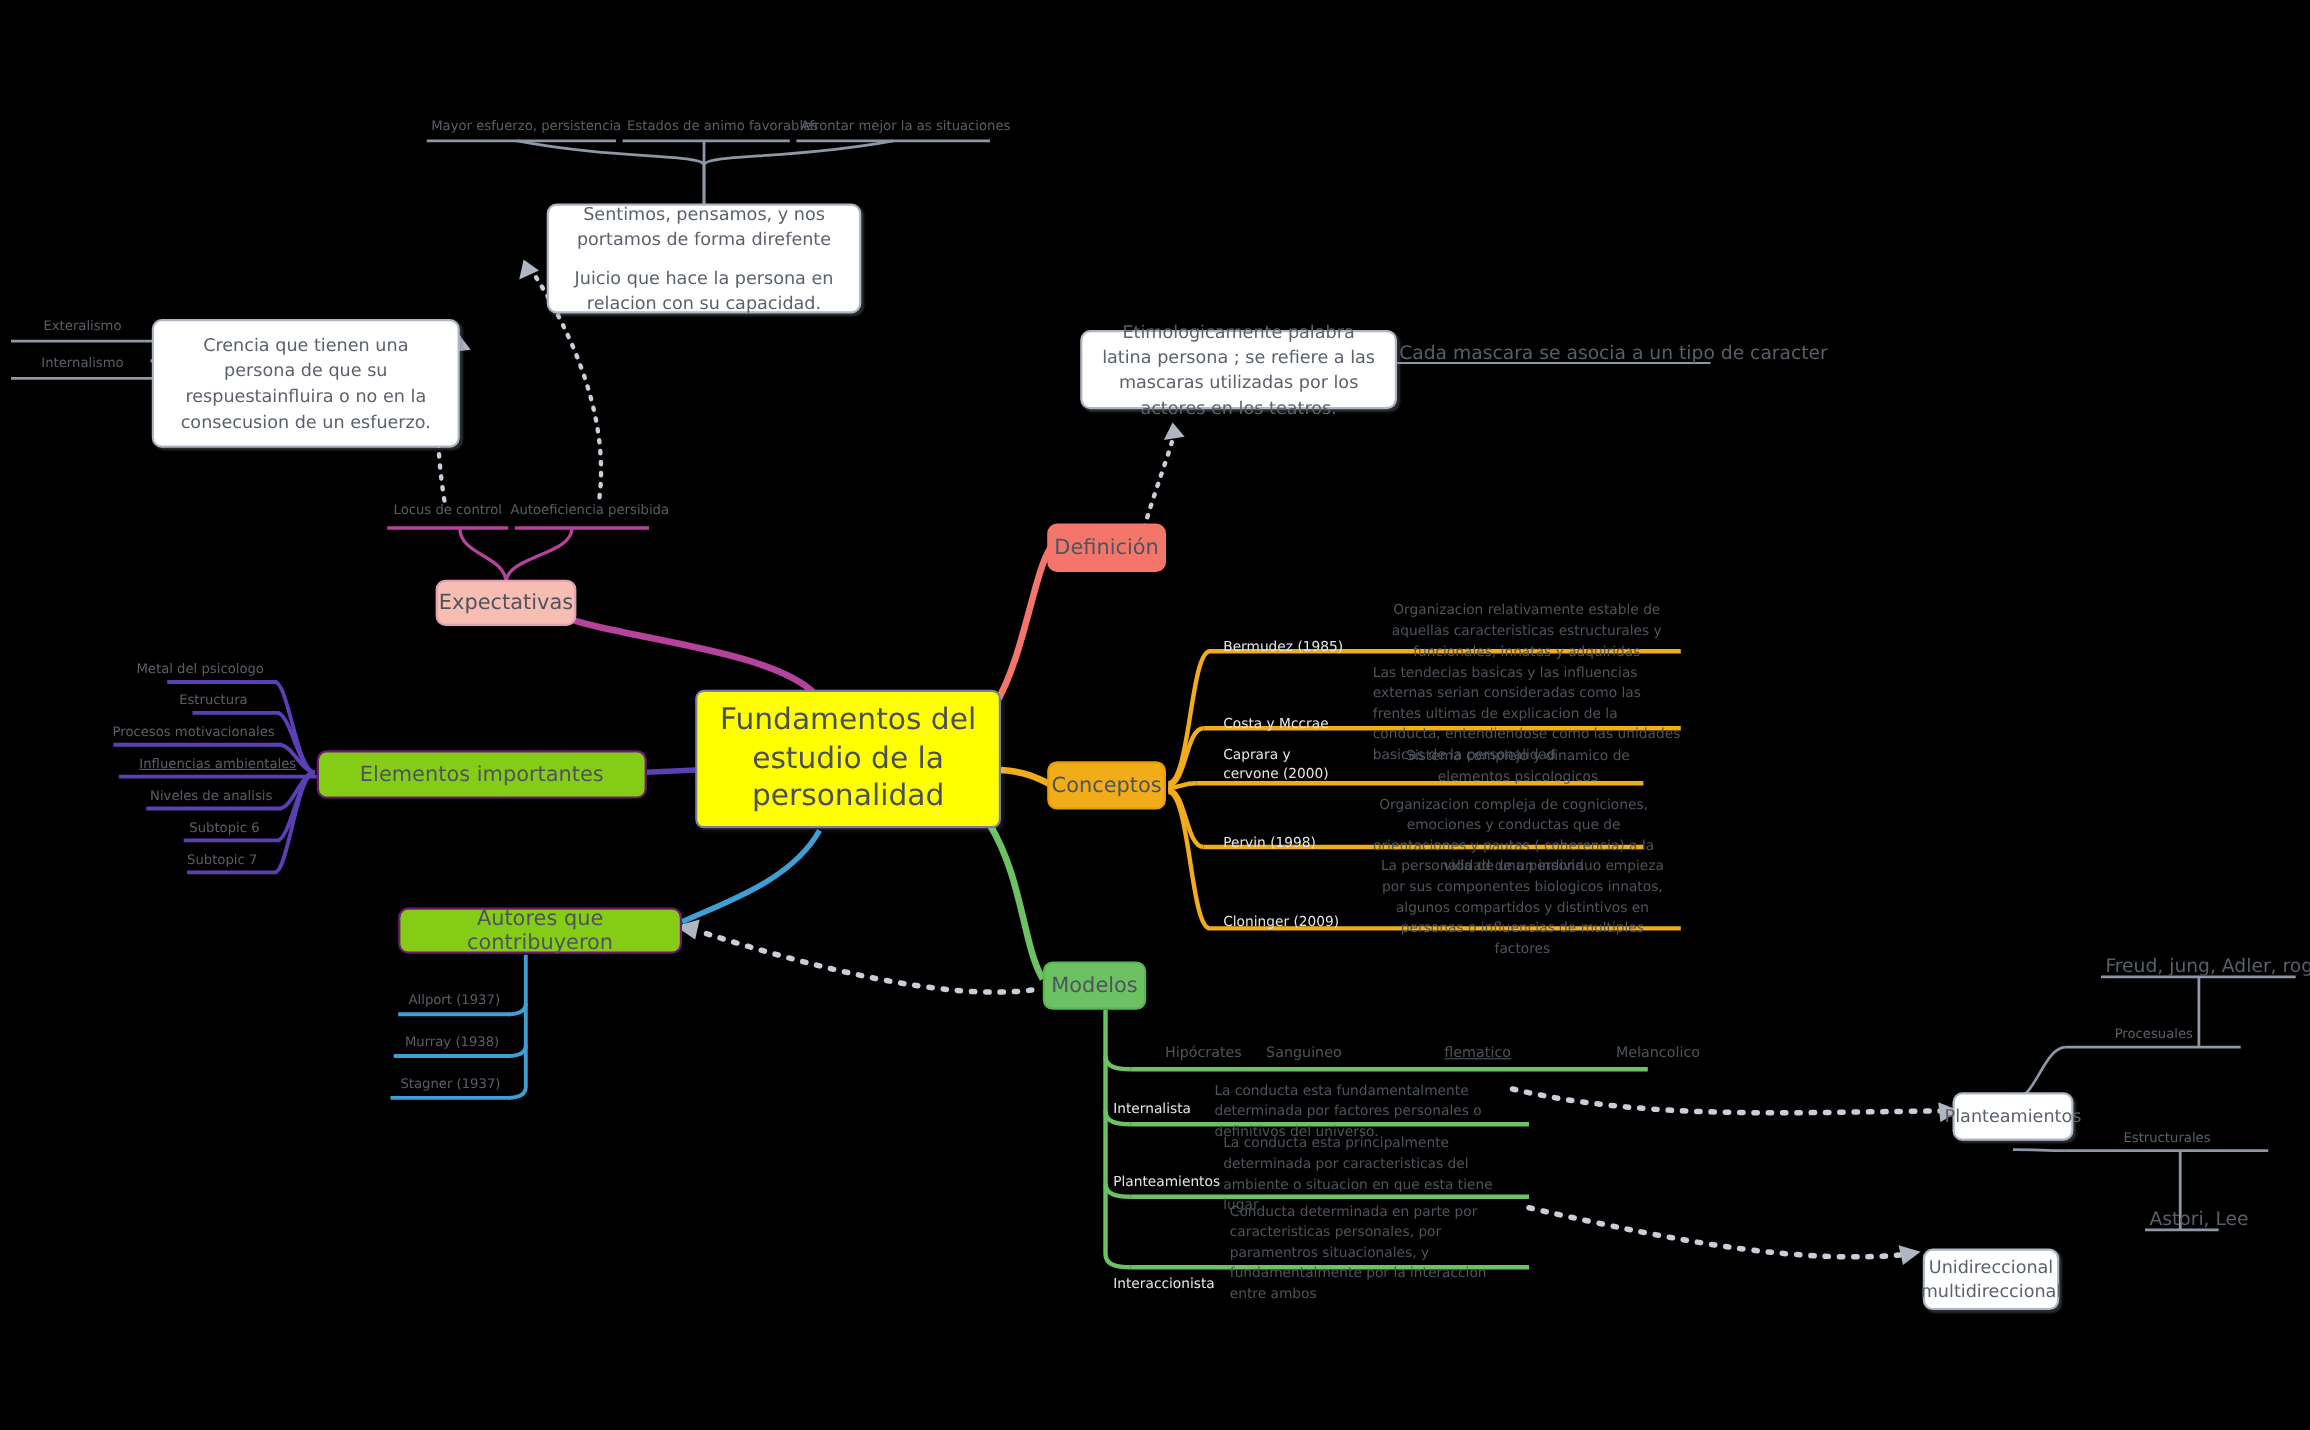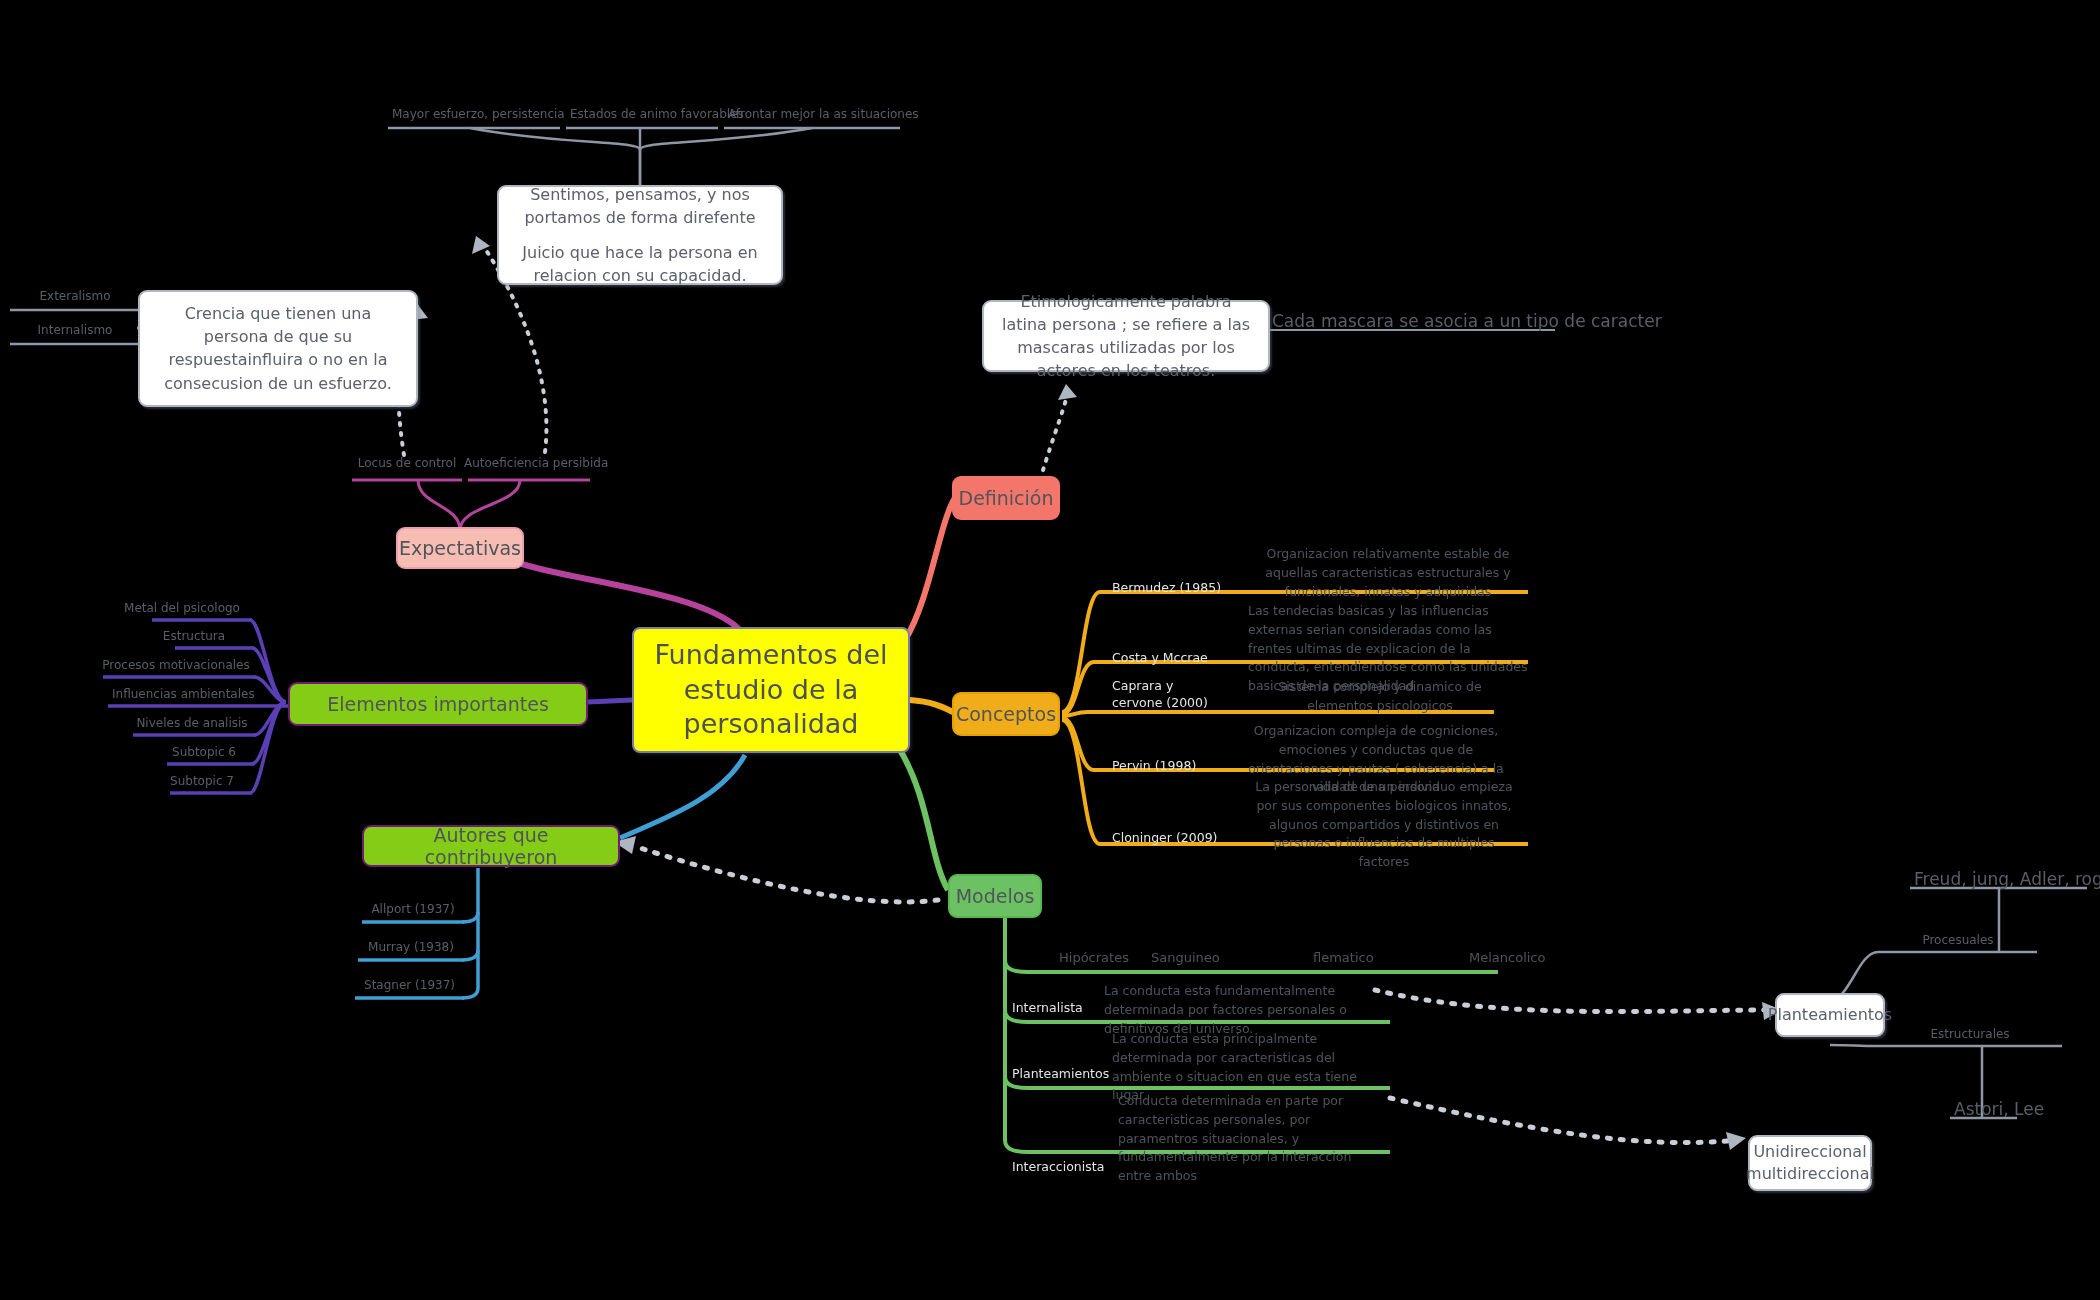--- a/index.html
+++ b/index.html
@@ -233,21 +233,21 @@
   <div class="desc" style="left:1250px;top:678px;width:260px;text-align:center;">Sistema complejo y dinamico de elementos psicologicos</div>
 
   <div class="rowlabel" style="left:1112px;top:758px;">Pervin (1998)</div>
   <div class="desc" style="left:1236px;top:722px;width:280px;text-align:center;">Organizacion compleja de cogniciones, emociones y conductas que de orientaciones  y pautas ( coherencia) a la vida de una persona</div>
 
   <div class="rowlabel" style="left:1112px;top:830px;">Cloninger (2009)</div>
   <div class="desc" style="left:1250px;top:778px;width:268px;text-align:center;">La personalidad de un individuo empieza por sus componentes biologicos innatos, algunos compartidos y distintivos en personas o influencias de multiples factores</div>
 
   <div class="hdr" style="left:1018px;top:950px;">Hipócrates</div>
   <div class="hdr" style="left:1110px;top:950px;">Sanguineo</div>
-  <div class="hdr" style="left:1272px;top:950px;">flematico</div>
+  <div class="hdr" style="left:1272px;top:950px;text-decoration:underline;">flematico</div>
   <div class="hdr" style="left:1428px;top:950px;">Melancolico</div>
 
   <div class="rowlabel" style="left:1012px;top:1000px;">Internalista</div>
   <div class="desc" style="left:1104px;top:982px;width:260px;">La conducta esta fundamentalmente determinada por factores personales o definitivos del universo.</div>
 
   <div class="rowlabel" style="left:1012px;top:1066px;">Planteamientos</div>
   <div class="desc" style="left:1112px;top:1030px;width:268px;">La conducta esta principalmente determinada por caracteristicas del ambiente o situacion en que esta tiene lugar</div>
 
   <div class="rowlabel" style="left:1012px;top:1130px;margin-top:29px;">Interaccionista</div>
   <div class="desc" style="left:1118px;top:1092px;width:268px;">Conducta determinada en parte por caracteristicas personales, por paramentros situacionales, y fundamentalmente por la interaccion entre ambos</div>
@@ -255,21 +255,21 @@
   <div class="leaf" style="left:112px;top:602px;width:140px;">
     <span class="leaf-txt sm" style="text-align:center;">Metal del psicologo</span>
   </div>
   <div class="leaf" style="left:134px;top:630px;width:120px;">
     <span class="leaf-txt sm" style="text-align:center;">Estructura</span>
   </div>
   <div class="leaf" style="left:96px;top:659px;width:160px;">
     <span class="leaf-txt sm" style="text-align:center;">Procesos motivacionales</span>
   </div>
   <div class="leaf" style="left:108px;top:688px;width:180px;">
-    <span class="leaf-txt sm" style="">Influencias ambientales</span>
+    <span class="leaf-txt sm" style="text-align:center;text-decoration:underline;">Influencias ambientales</span>
   </div>
   <div class="leaf" style="left:128px;top:717px;width:128px;">
     <span class="leaf-txt sm" style="text-align:center;">Niveles de analisis</span>
   </div>
   <div class="leaf" style="left:154px;top:746px;width:100px;">
     <span class="leaf-txt sm" style="text-align:center;">Subtopic 6</span>
   </div>
   <div class="leaf" style="left:152px;top:775px;width:100px;">
     <span class="leaf-txt sm" style="text-align:center;">Subtopic 7</span>
   </div>

